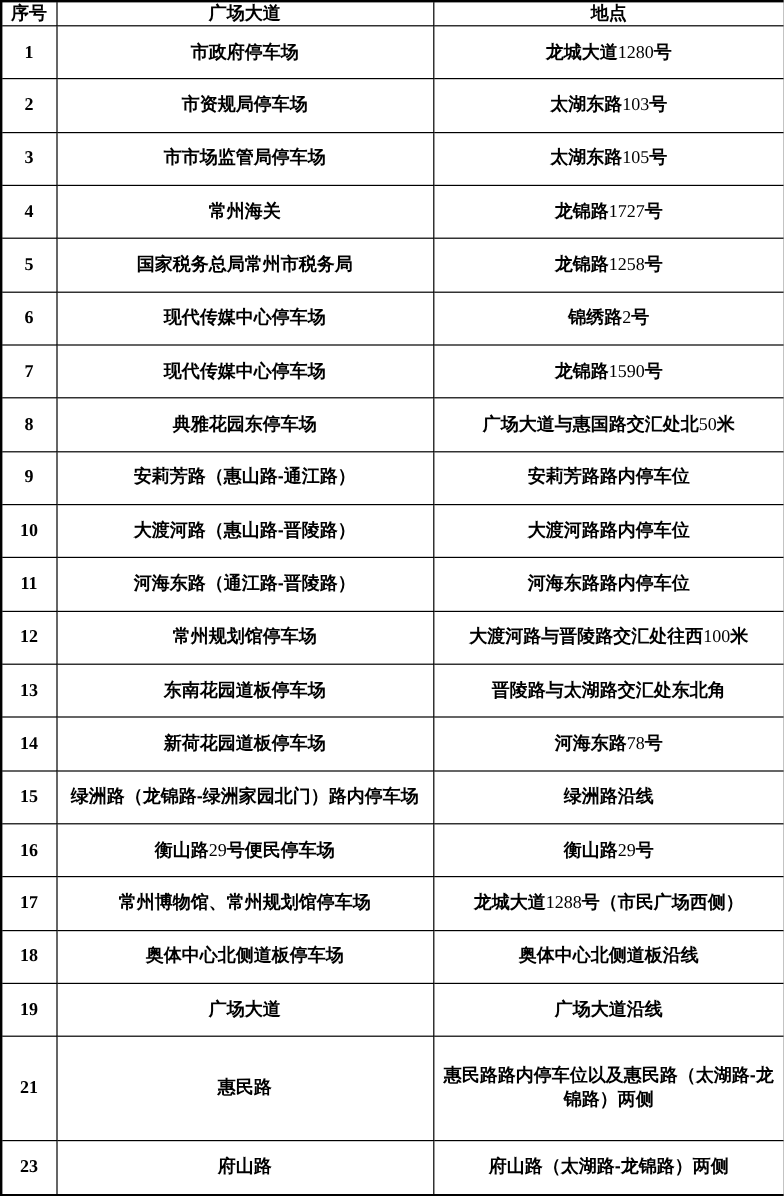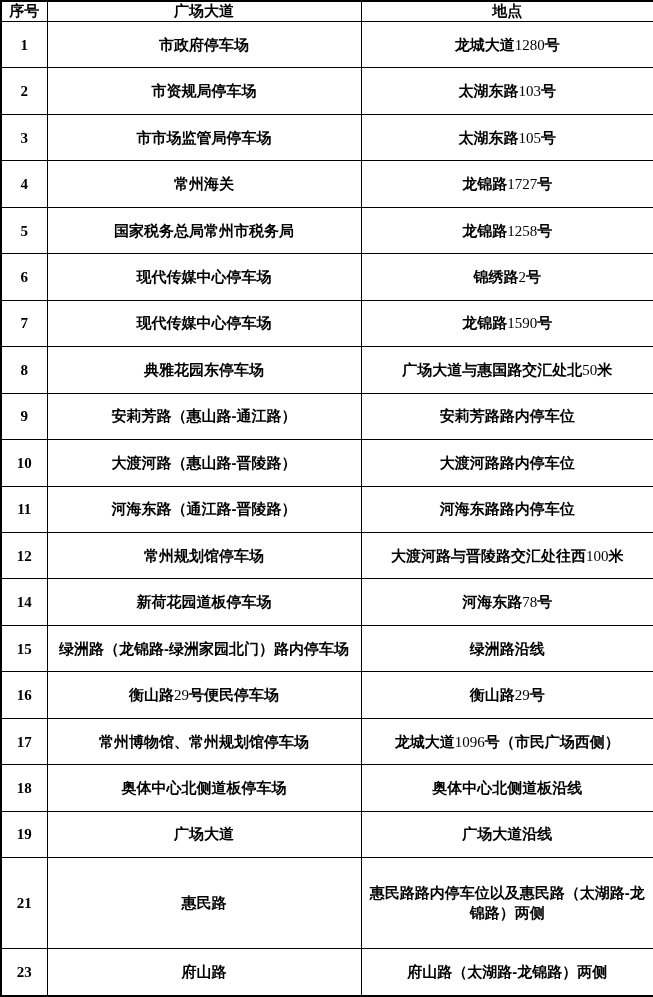--- a/index.html
+++ b/index.html
@@ -129,38 +129,43 @@
         <td class="no-cell">11</td>
         <td>河海东路（通江路-晋陵路）</td>
         <td>河海东路路内停车位</td>
       </tr>
       <tr>
         <td class="no-cell">12</td>
         <td>常州规划馆停车场</td>
         <td>大渡河路与晋陵路交汇处往西<span class="num">100</span>米</td>
       </tr>
       <tr>
+        <td class="no-cell">13</td>
+        <td>东南花园道板停车场</td>
+        <td>晋陵路与太湖路交汇处东北角</td>
+      </tr>
+      <tr>
         <td class="no-cell">14</td>
         <td>新荷花园道板停车场</td>
         <td>河海东路<span class="num">78</span>号</td>
       </tr>
       <tr>
         <td class="no-cell">15</td>
         <td>绿洲路（龙锦路-绿洲家园北门）路内停车场</td>
         <td>绿洲路沿线</td>
       </tr>
       <tr>
         <td class="no-cell">16</td>
         <td>衡山路<span class="num">29</span>号便民停车场</td>
         <td>衡山路<span class="num">29</span>号</td>
       </tr>
       <tr>
         <td class="no-cell">17</td>
         <td>常州博物馆、常州规划馆停车场</td>
-        <td>龙城大道<span class="num">1096</span>号（市民广场西侧）</td>
+        <td>龙城大道<span class="num">1288</span>号（市民广场西侧）</td>
       </tr>
       <tr>
         <td class="no-cell">18</td>
         <td>奥体中心北侧道板停车场</td>
         <td>奥体中心北侧道板沿线</td>
       </tr>
       <tr>
         <td class="no-cell">19</td>
         <td>广场大道</td>
         <td>广场大道沿线</td>

